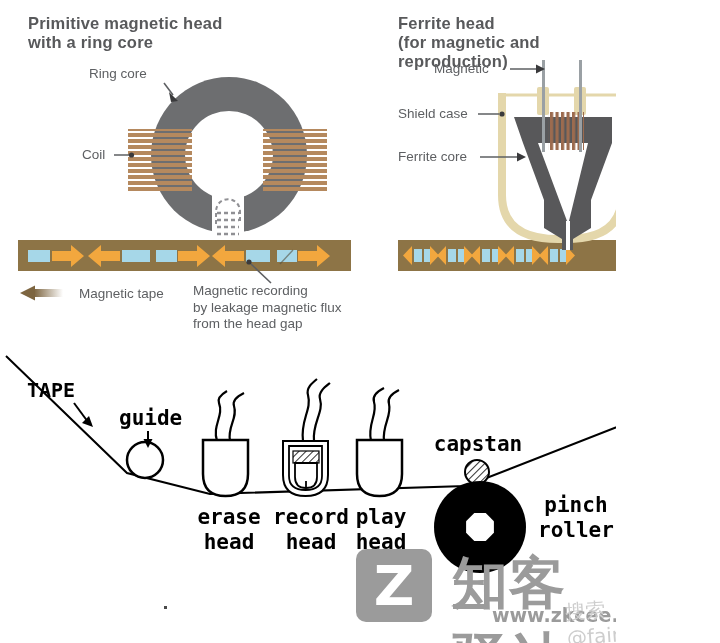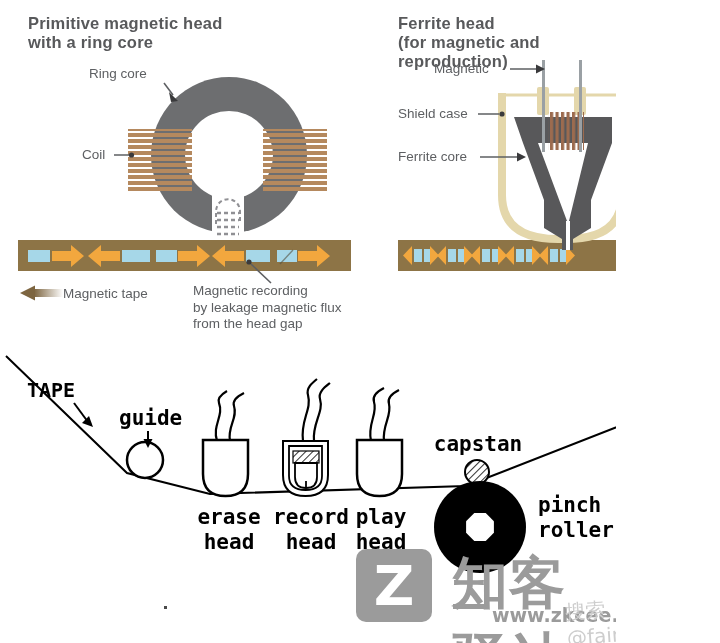--- a/index.html
+++ b/index.html
@@ -4,21 +4,21 @@
 <style>
   html,body{margin:0;padding:0;background:#fff;}
   .stage{position:relative;width:616px;height:643px;background:#fff;overflow:hidden;
          font-family:"Liberation Sans",sans-serif;}
   .abs{position:absolute;}
   svg{display:block;}
   .t-title{font-weight:700;font-size:16.5px;line-height:19px;letter-spacing:.2px;color:#58595b;}
   .t-label{font-weight:400;font-size:13.5px;color:#5d5f62;}
   .t-cap{font-weight:400;font-size:13.5px;line-height:16.5px;color:#5d5f62;}
   .bm{position:absolute;font-family:"DejaVu Sans Mono",monospace;font-weight:bold;
-      font-size:21px;line-height:25px;color:#000;}
+      font-size:21px;line-height:25px;color:#000;text-align:center;}
   .center{text-align:center;}
   .wm-tile{position:absolute;left:356px;top:549px;width:76px;height:73px;border-radius:10px;
            background:#9b9b9b;display:flex;align-items:center;justify-content:center;z-index:6;}
   .wm-tile span{font-weight:bold;font-size:56px;color:#fff;font-family:"DejaVu Sans",sans-serif;}
   .wm-cjk{position:absolute;left:452px;top:546px;font-weight:bold;font-size:56px;letter-spacing:1px;
           color:#9b9b9b;z-index:6;font-family:Liberation Serif, serif;}
   .wm-url{position:absolute;left:453px;top:604px;display:flex;align-items:flex-start;z-index:6;}
   .wm-dash{display:inline-block;width:36px;height:5px;background:#9b9b9b;margin-right:3px;}
   .wm-url span{font-weight:bold;font-size:19px;color:#9b9b9b;font-family:"DejaVu Sans",sans-serif;}
   .wm-faint{position:absolute;left:566px;top:596px;font-size:20px;color:#cdcdcd;z-index:7;
@@ -180,21 +180,21 @@
       </g>
     </g>
   </svg>
 
   <div class="abs t-title" style="left:28px;top:14px;z-index:2">
     <div>Primitive magnetic head</div>
     <div>with a ring core</div>
   </div>
   <div class="abs t-label" style="left:89px;top:66px;z-index:2">Ring core</div>
   <div class="abs t-label" style="left:82px;top:147px;z-index:2">Coil</div>
-  <div class="abs t-label" style="left:63px;top:286px;z-index:2">Magnetic tape</div>
+  <div class="abs t-label" style="left:79px;top:286px;z-index:2">Magnetic tape</div>
   <div class="abs t-cap" style="left:193px;top:283px;z-index:2">
     <div>Magnetic recording</div>
     <div>by leakage magnetic flux</div>
     <div>from the head gap</div>
   </div>
 
   <div class="abs t-title" style="left:398px;top:14px;z-index:2">
     <div>Ferrite head</div>
     <div>(for magnetic and reproduction)</div>
   </div>

